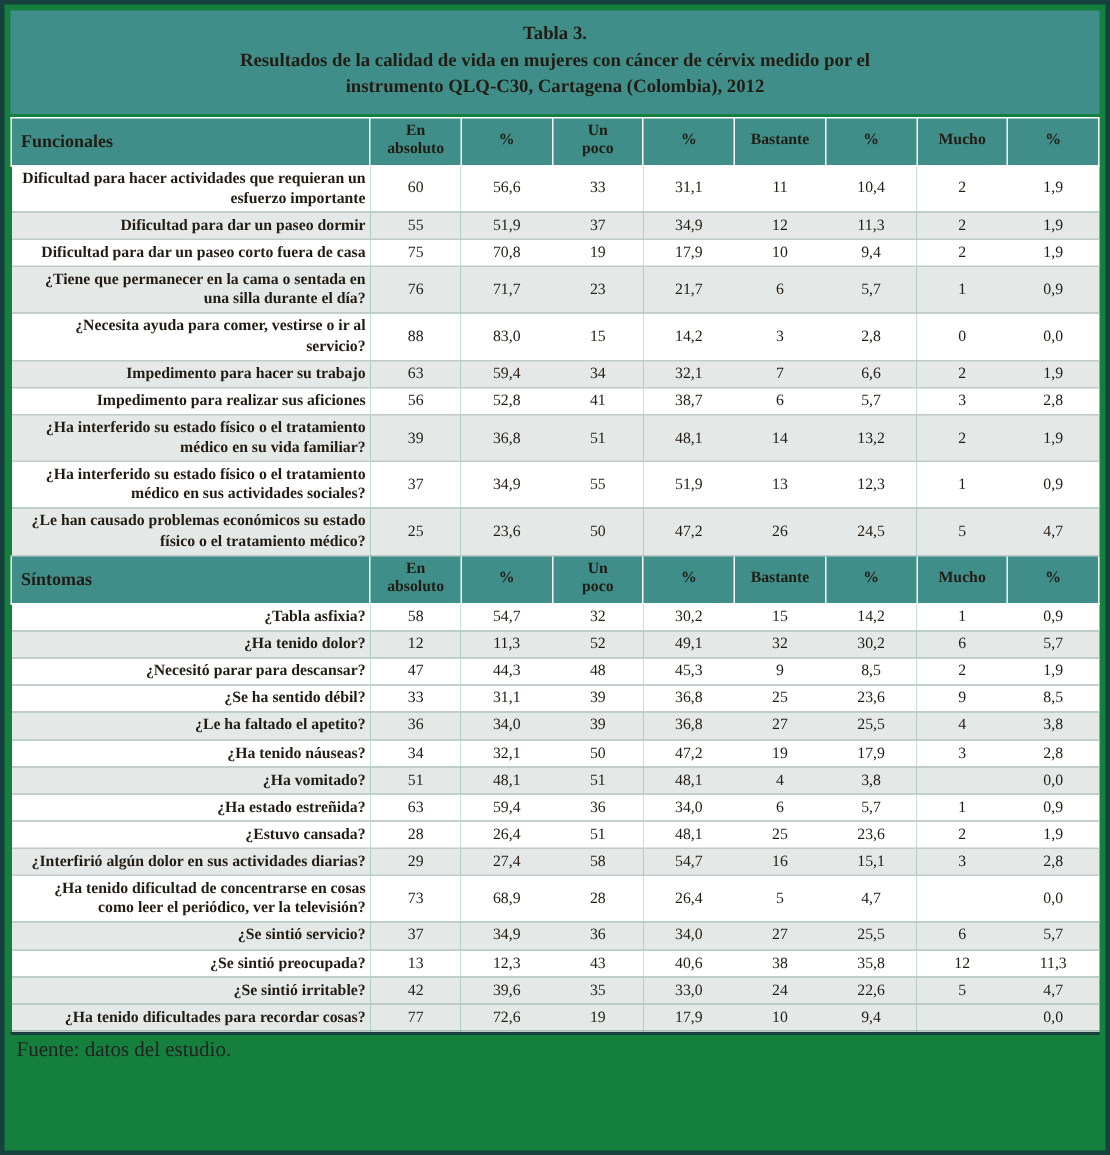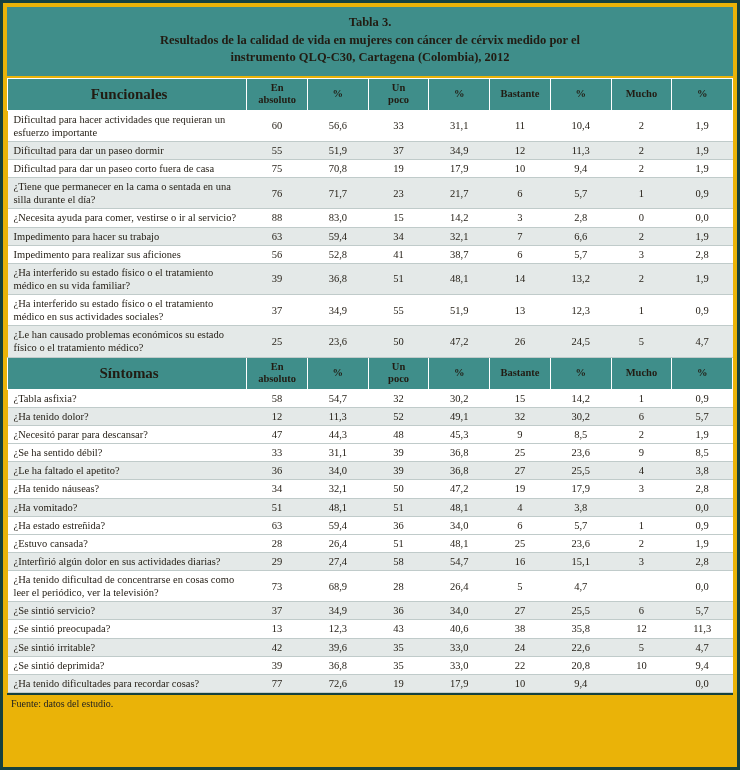--- a/index.html
+++ b/index.html
@@ -6,21 +6,21 @@
     --teal:#3f8e8a;
     --dark:#16413e;
     --alt:#e4e9e8;
     --rowline:#c0cbca;
     --ink:#221c13;
   }
   html,body{margin:0;padding:0;background:#ffffff;}
   .frame{
     width:740px;height:770px;box-sizing:border-box;
     border:3px solid var(--dark);
-    background:#eab308;
+    background:#15803d;
     padding:4px 4px 0 4px;
     font-family:"Liberation Serif","DejaVu Serif",serif;
     color:var(--ink);
   }
   .title{
     background:var(--teal);
     text-align:center;
     padding:7px 36px 9px 36px;
     margin-bottom:2px;
   }
@@ -43,40 +43,40 @@
     font-size:10.5px;
     font-weight:bold;
     border:1px solid #ffffff;
     padding:3px 2px;
     text-align:center;
     vertical-align:middle;
     white-space:pre-line;
     line-height:1.2;
   }
   th.section{
-    text-align:center;
+    text-align:left;
     padding-left:6px;
-    font-size:15px;
+    font-size:12px;
   }
   td{
     font-size:10.5px;
     line-height:1.25;
     padding:2px 3px;
     border-bottom:1px solid var(--rowline);
     background:#ffffff;
     vertical-align:middle;
   }
-  td.label{text-align:left;padding-left:6px;}
+  td.label{text-align:right;padding-left:6px;font-weight:bold;}
   td.num{text-align:center;}
   tr.alt td{background:var(--alt);}
   .footer{
     border-top:2px solid var(--dark);
     margin-top:0;
     padding:3px 2px 2px 4px;
-    font-size:10px;
+    font-size:14px;
     color:#222;
   }
 </style>
 </head>
 <body>
 
 <div class="frame">
   <div class="title">
     <div>Tabla 3.</div>
     <div>Resultados de la calidad de vida en mujeres con cáncer de cérvix medido por el</div>
@@ -378,31 +378,20 @@
           <td class="label">¿Se sintió irritable?</td>
           <td class="num">42</td>
           <td class="num">39,6</td>
           <td class="num">35</td>
           <td class="num">33,0</td>
           <td class="num">24</td>
           <td class="num">22,6</td>
           <td class="num">5</td>
           <td class="num">4,7</td>
         </tr>
-        <tr>
-          <td class="label">¿Se sintió deprimida?</td>
-          <td class="num">39</td>
-          <td class="num">36,8</td>
-          <td class="num">35</td>
-          <td class="num">33,0</td>
-          <td class="num">22</td>
-          <td class="num">20,8</td>
-          <td class="num">10</td>
-          <td class="num">9,4</td>
-        </tr>
         <tr class="alt">
           <td class="label">¿Ha tenido dificultades para recordar cosas?</td>
           <td class="num">77</td>
           <td class="num">72,6</td>
           <td class="num">19</td>
           <td class="num">17,9</td>
           <td class="num">10</td>
           <td class="num">9,4</td>
           <td class="num"></td>
           <td class="num">0,0</td>

